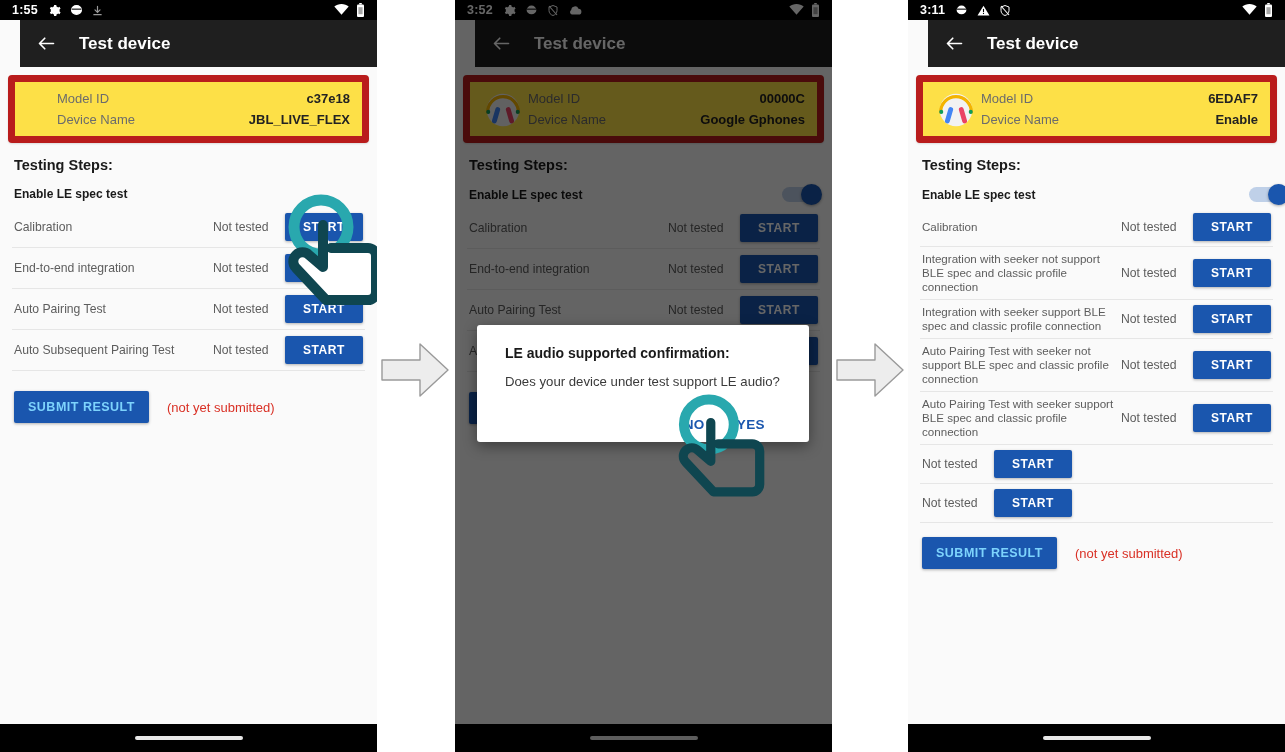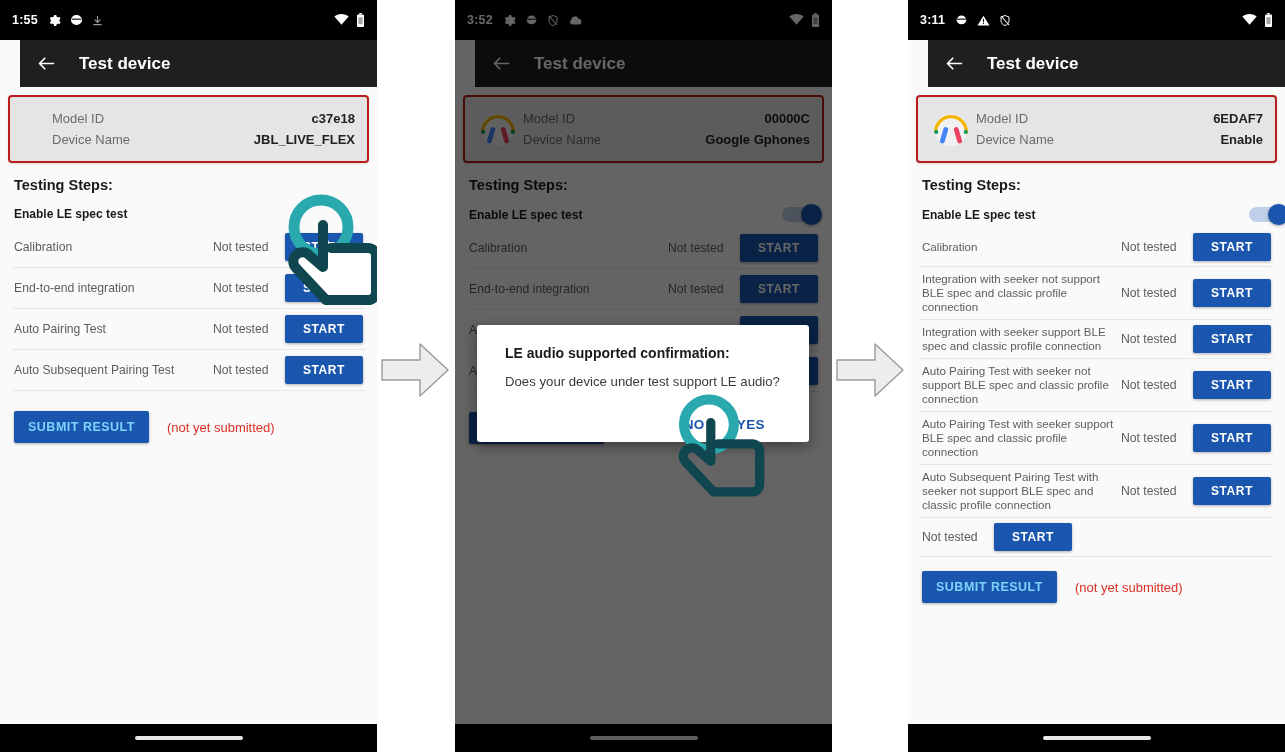--- a/index.html
+++ b/index.html
@@ -15,42 +15,42 @@
   .phone {
     position: absolute; top: 0; height: 752px;
     background: #fafafa; overflow: hidden;
   }
   #phone-1 { left: 0px;   width: 377px; }
   #phone-2 { left: 455px; width: 377px; }
   #phone-3 { left: 908px; width: 377px; }
 
   
   .statusbar {
-    height: 40px; background: #000; color: #fff;
+    height: 20px; background: #000; color: #fff;
     display: flex; align-items: center;
     padding: 0 12px; font-size: 12.5px; font-weight: bold;
     letter-spacing: .2px;
   }
   .statusbar .clock { margin-right: 10px; }
   .statusbar .sicon { margin-right: 9px; display:inline-flex; align-items:center; }
   .statusbar .spacer { flex: 1; }
   .statusbar .right { display:flex; align-items:center; gap:7px; }
 
   
   .appbar {
     height: 47px; background: #1f1f1f; color: #fff;
     display: flex; align-items: center; padding: 0 16px; margin-left: 20px;
   }
   .appbar .back { margin-right: 22px; display:inline-flex; cursor:pointer; }
   .appbar .title { font-size: 17px; font-weight: bold; }
 
   
   .device-card {
-    margin: 8px 8px 0 8px; background: #e5e5e5; border-radius: 4px;
-    border: 2px solid #b91c1c;
+    margin: 8px 8px 0 8px; background: #fde047; border-radius: 4px;
+    border: 7px solid #b91c1c;
     box-shadow: 0 1px 2px rgba(0,0,0,.12);
     display: flex; align-items: center; padding: 10px 12px 10px 8px;
     height: 68px;
   }
   .device-card .dev-icon { width: 50px; flex: 0 0 50px; display:flex; align-items:center; justify-content:center; }
   .device-card .dev-rows { flex: 1; }
   .dev-row { display: flex; justify-content: space-between; align-items: baseline; line-height: 21px; }
   .dev-row .k { color: #6c6c6c; font-size: 13px; }
   .dev-row .v { color: #222; font-size: 13px; font-weight: bold; }
   .card-nopad { padding-left: 20px; }
@@ -468,21 +468,20 @@
             <div class="tname">Auto Pairing Test with seeker not support BLE spec and classic profile connection</div>
             <div class="tstatus">Not tested</div>
             <button class="btn-start">START</button>
           </div>
           <div class="test-row">
             <div class="tname">Auto Pairing Test with seeker support BLE spec and classic profile connection</div>
             <div class="tstatus">Not tested</div>
             <button class="btn-start">START</button>
           </div>
           <div class="test-row">
-            <div class="tname">Auto Subsequent Pairing Test with seeker not support BLE spec and classic profile connection</div>
             <div class="tstatus">Not tested</div>
             <button class="btn-start">START</button>
           </div>
           <div class="test-row">
             <div class="tstatus">Not tested</div>
             <button class="btn-start">START</button>
           </div>
         </div>
       <div class="submit-area" style="margin-top:14px">
         <button class="btn-submit">SUBMIT RESULT</button>

